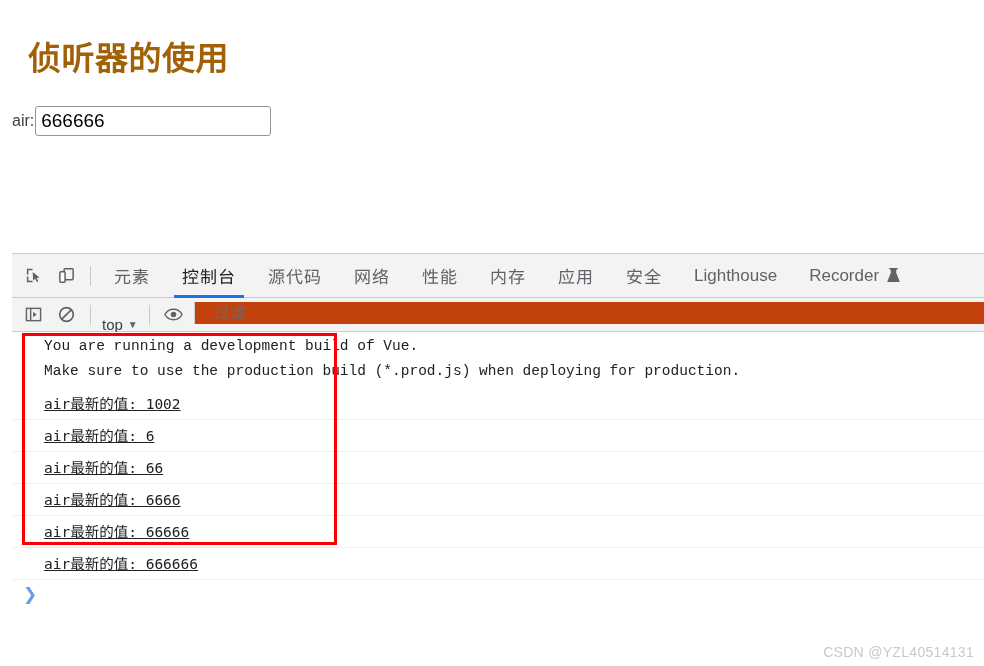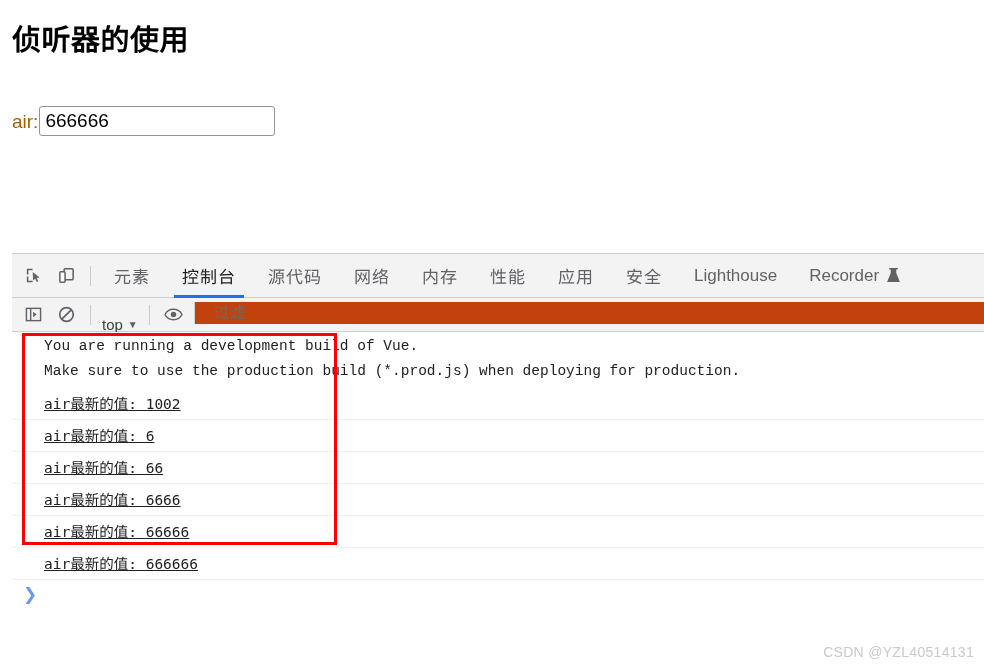--- a/index.html
+++ b/index.html
@@ -20,43 +20,43 @@
   
   #page-area {
     position: absolute;
     left: 0; top: 0;
     width: 984px;
     height: 253px;
     background: #fff;
     box-sizing: border-box;
   }
   #page-title {
-    margin: 0;
+    margin: 16px;
     padding: 0;
     position: absolute;
     left: 12px;
     top: 25px;
-    font-size: 29px;
+    font-size: 33px;
     font-weight: bold;
     letter-spacing: 0.5px;
     line-height: 1.1;
-    color: #000000;
+    color: #a16207;
     white-space: nowrap;
   }
   #air-field-row {
     position: absolute;
     left: 12px;
     top: 104px;
     display: flex;
     align-items: center;
     height: 34px;
   }
   #air-label {
-    font-size: 19px;
-    color: #a16207;
+    font-size: 16px;
+    color: #404040;
     line-height: 1;
     padding-right: 1px;
   }
   #air-input {
     width: 236px;
     height: 30px;
     box-sizing: border-box;
     font-size: 19px;
     font-family: "Liberation Sans", "DejaVu Sans", sans-serif;
     padding: 2px 5px;
@@ -295,24 +295,24 @@
     <div class="dt-tab cjk active">
       <span>控制台</span>
     </div>
     <div class="dt-tab cjk">
       <span>源代码</span>
     </div>
     <div class="dt-tab cjk">
       <span>网络</span>
     </div>
     <div class="dt-tab cjk">
+      <span>性能</span>
+    </div>
+    <div class="dt-tab cjk">
       <span>内存</span>
-    </div>
-    <div class="dt-tab cjk">
-      <span>性能</span>
     </div>
     <div class="dt-tab cjk">
       <span>应用</span>
     </div>
     <div class="dt-tab cjk">
       <span>安全</span>
     </div>
     <div class="dt-tab">
       <span>Lighthouse</span>
     </div>

